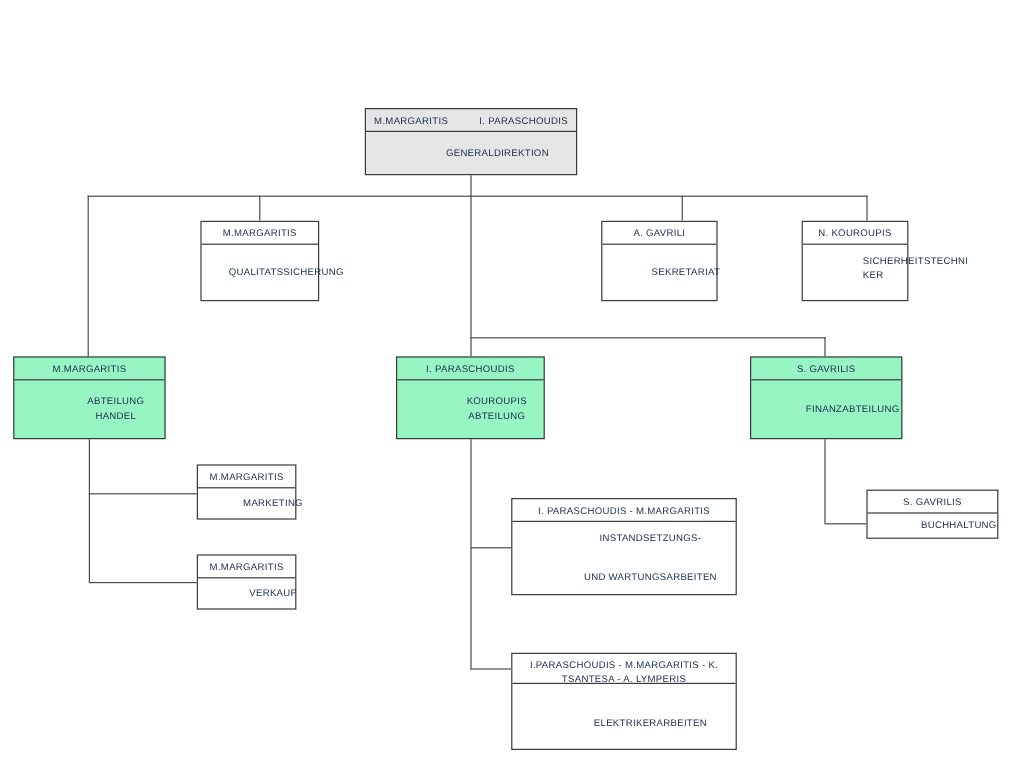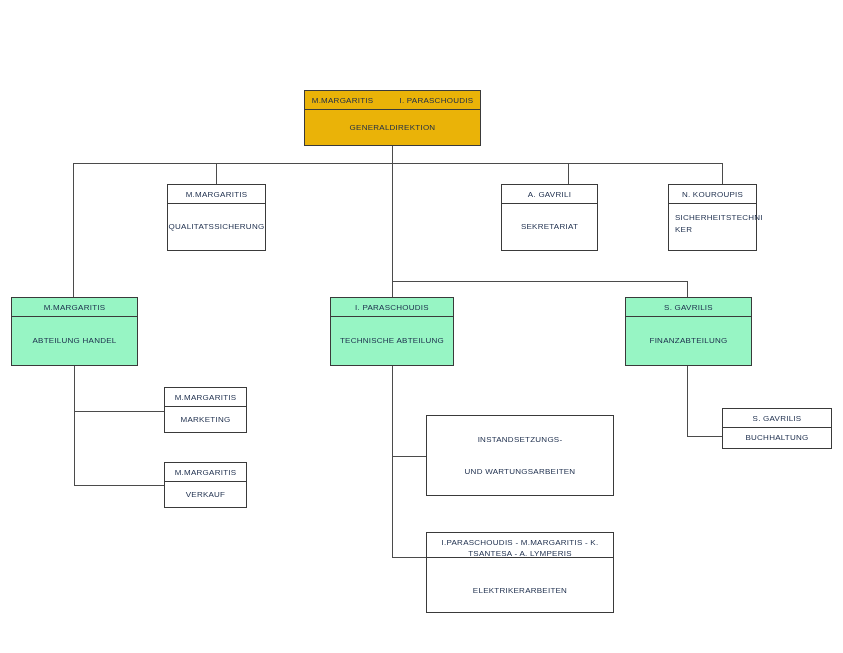--- a/index.html
+++ b/index.html
@@ -18,21 +18,21 @@
 
   
   .node{
     position:absolute;
     box-sizing:border-box;
     border:1px solid #3a3a3a;
     background:#ffffff;
     display:flex;
     flex-direction:column;
   }
-  .node.cyan{background:#eab308;}
+  .node.cyan{background:#e5e5e5;}
   .node.green{background:#97f5c4;}
 
   .node .hd{
     box-sizing:border-box;
     border-bottom:1px solid #3a3a3a;
     text-align:center;
     font-size:8px;
     color:#1a2b4a;
     letter-spacing:.25px;
     padding:4px 2px 3px 2px;
@@ -46,20 +46,21 @@
     display:flex;
     flex-direction:column;
     align-items:center;
     justify-content:center;
     text-align:center;
     font-size:8px;
     color:#1a2b4a;
     letter-spacing:.25px;
     line-height:12px;
     padding:2px 6px;
+    margin-left:44px;
   }
   .node .bd.left{align-items:flex-start;text-align:left;padding-left:6px;}
   .node .bd .l2{margin-top:20px;}
   .node .hd .sp{display:inline-block;width:26px;}
 </style>
 </head>
 <body>
 
 <div id="chart">
 
@@ -114,46 +115,47 @@
     </div>
   </div>
 
   <div class="node green" style="left:11px;top:297px;width:127px;height:69px;">
     <div class="hd">M.MARGARITIS</div>
     <div class="bd">ABTEILUNG HANDEL</div>
   </div>
 
   <div class="node green" style="left:330px;top:297px;width:124px;height:69px;">
     <div class="hd">I. PARASCHOUDIS</div>
-    <div class="bd">TECHNISCHE ABTEILUNG</div>
+    <div class="bd">KOUROUPIS ABTEILUNG</div>
   </div>
 
   <div class="node green" style="left:625px;top:297px;width:127px;height:69px;">
     <div class="hd">S. GAVRILIS</div>
     <div class="bd">FINANZABTEILUNG</div>
   </div>
 
   <div class="node" style="left:164px;top:387px;width:83px;height:46px;">
     <div class="hd">M.MARGARITIS</div>
     <div class="bd">MARKETING</div>
   </div>
 
   <div class="node" style="left:164px;top:462px;width:83px;height:46px;">
     <div class="hd">M.MARGARITIS</div>
     <div class="bd">VERKAUF</div>
   </div>
 
   <div class="node" style="left:426px;top:415px;width:188px;height:81px;">
+    <div class="hd">I. PARASCHOUDIS - M.MARGARITIS</div>
     <div class="bd">
       <div>INSTANDSETZUNGS-</div>
       <div class="l2">UND WARTUNGSARBEITEN</div>
     </div>
   </div>
 
-  <div class="node" style="left:426px;top:532px;width:188px;height:81px;">
+  <div class="node" style="left:426px;top:544px;width:188px;height:81px;">
     <div class="hd wrap" style="padding-bottom:0;height:25px;overflow:visible;">
       <div>I.PARASCHOUDIS - M.MARGARITIS - K.</div>
       <div>TSANTESA - A. LYMPERIS</div>
     </div>
     <div class="bd" style="padding-top:14px;">ELEKTRIKERARBEITEN</div>
   </div>
 
   <div class="node" style="left:722px;top:408px;width:110px;height:41px;">
     <div class="hd">S. GAVRILIS</div>
     <div class="bd">BUCHHALTUNG</div>

